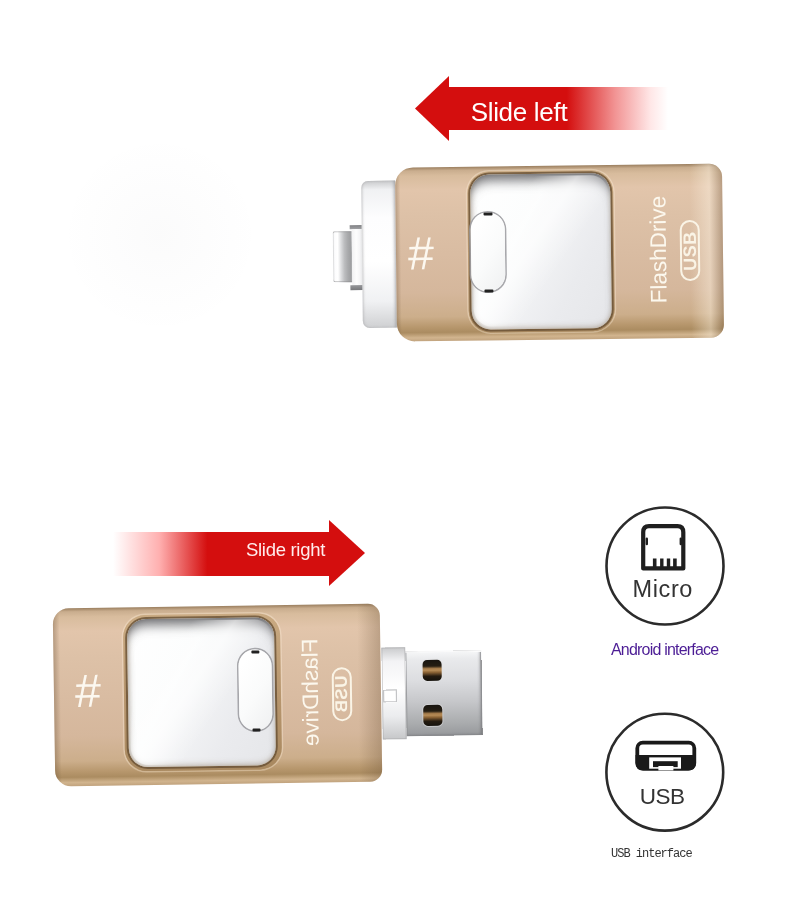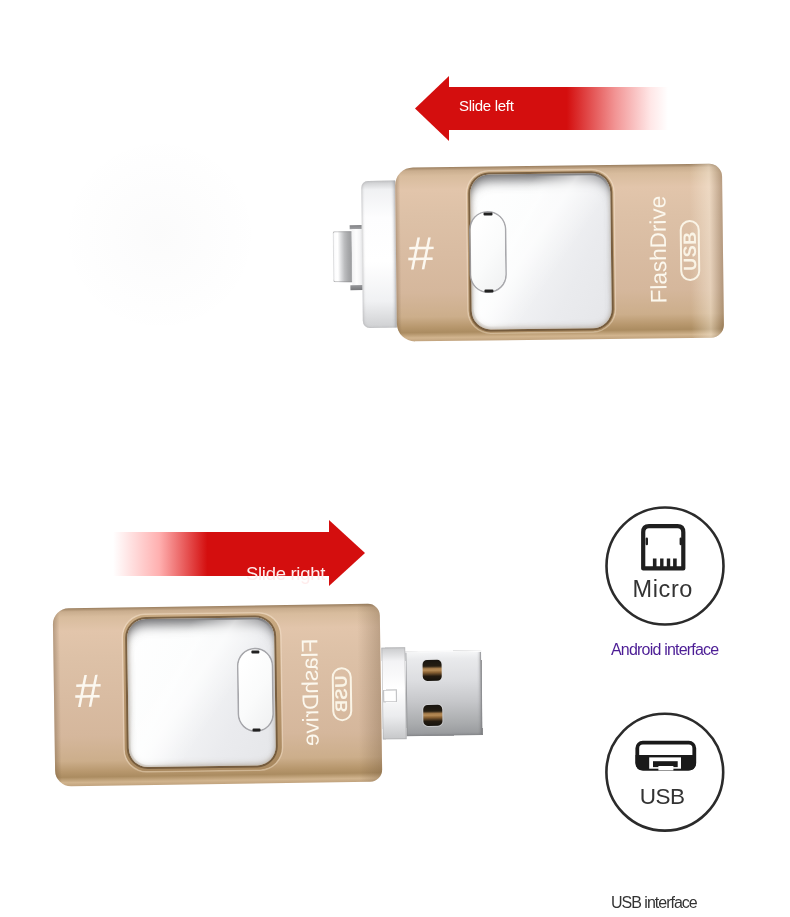--- a/index.html
+++ b/index.html
@@ -12,21 +12,21 @@
 
 <div class="abs" style="left:60px;top:135px;width:200px;height:200px;border-radius:50%;
      background:radial-gradient(ellipse at center, rgba(90,90,100,0.022) 0%, rgba(90,90,100,0.0) 70%);"></div>
 
 <div class="abs" style="left:448px;top:87px;width:220px;height:43px;
      background:linear-gradient(90deg,#d40e0e 0%,#d40e0e 54%,rgba(231,60,60,0.55) 76%,rgba(255,120,120,0.18) 92%,rgba(255,255,255,0) 100%);"></div>
 
 <div class="abs" style="left:415px;top:76px;width:34px;height:65px;background:#d40e0e;
      clip-path:polygon(0 50%,100% 0,100% 100%);"></div>
 
-<div class="abs" style="left:459px;top:97px;width:120px;color:#ffffff;font-size:15px;letter-spacing:-0.3px;">Slide left</div>
+<div class="abs" style="left:459px;top:97px;width:120px;color:#ffffff;font-size:26px;letter-spacing:-0.3px;text-align:center;">Slide left</div>
 
 <div class="abs" style="left:331px;top:166px;width:392px;height:174px;transform:rotate(-0.7deg);">
 
   <div class="abs" style="left:1.7px;top:63.1px;width:18.9px;height:51.3px;border-radius:2px 0 0 2px;
        background:linear-gradient(90deg,#eff0f1 0%,#fcfcfd 10%,#ffffff 25%,#dcdddf 42%,#bcbdbf 60%,#a9aaac 78%,#9fa0a2 92%,#b0b1b3 100%);
        box-shadow:inset 0 1px 0 rgba(136,136,139,0.55), inset 0 -1px 0 rgba(136,136,139,0.55), inset 1px 0 0 rgba(190,190,192,0.4);"></div>
 
   <div class="abs" style="left:18.5px;top:56.5px;width:13px;height:4px;background:linear-gradient(180deg,#808184,#9fa0a3);"></div>
 
   <div class="abs" style="left:20.5px;top:60.5px;width:11px;height:56.5px;
@@ -73,21 +73,21 @@
     </div>
   </div>
 </div>
 
 <div class="abs" style="left:111px;top:532px;width:219px;height:44px;
      background:linear-gradient(90deg,rgba(255,255,255,0) 1%,rgba(255,80,80,0.45) 22%,#d40e0e 44%,#d40e0e 100%);"></div>
 
 <div class="abs" style="left:329px;top:520px;width:36px;height:66px;background:#d40e0e;
      clip-path:polygon(0 0,100% 50%,0 100%);"></div>
 
-<div class="abs" style="left:246px;top:539px;width:120px;color:#ffecec;font-size:18.5px;letter-spacing:-0.3px;margin-top:24px;">Slide right</div>
+<div class="abs" style="left:246px;top:539px;width:120px;color:#ffecec;font-size:18.5px;letter-spacing:-0.3px;">Slide right</div>
 
 <div class="abs" style="left:54px;top:606px;width:428px;height:178px;transform:rotate(-0.85deg);transform-origin:164px 89px;">
 
   <div class="abs" style="left:0px;top:0px;width:327px;height:178px;border-radius:16px 12px 12px 16px;
        background:linear-gradient(180deg,#9a7e5e 0%,#c9ad8e 2%,#d8bc9d 5%,#e2c5ab 13%,#ddc1a7 28%,#d9bca2 50%,#d5b79c 72%,#ccae8b 86%,#b7976d 92%,#ab8c61 95%,#d1b48e 98%,#c1a37e 100%);"></div>
 
   <div class="abs" style="left:0px;top:0px;width:327px;height:178px;border-radius:16px 12px 12px 16px;
        background:linear-gradient(90deg,rgba(110,85,58,0.38) 0%,rgba(110,85,58,0.0) 2%,rgba(255,240,220,0.0) 93%,rgba(110,85,58,0.32) 100%);"></div>
 
   <div class="abs" style="left:70px;top:8px;width:157px;height:156px;border-radius:22px;
@@ -166,13 +166,13 @@
 
   <path d="M 35.5 47 L 96 47 L 96 54.4 Q 96 62.4 88 62.4 L 43.5 62.4 Q 35.5 62.4 35.5 54.4 Z" fill="#1a1a1a"></path>
 
   <rect x="49.2" y="49.4" width="31.8" height="11.3" fill="#ffffff"></rect>
   <rect x="53" y="53.2" width="24.7" height="5.9" fill="#1a1a1a"></rect>
   <rect x="58.4" y="58" width="15" height="4.4" fill="#ffffff"></rect>
 
   <text x="62.1" y="96.2" font-family="Liberation Sans, sans-serif" font-size="22.5" letter-spacing="-0.5" fill="#333333" text-anchor="middle">USB</text>
 </svg>
 
-<div class="abs" style="left:611px;top:894px;font-size:16px;letter-spacing:-1px;color:#333333;">USB interface</div>
+<div class="abs" style="left:611px;top:847px;font-size:12px;letter-spacing:-1px;color:#333333;font-family:Liberation Mono, monospace;">USB interface</div>
 
 </body></html>

